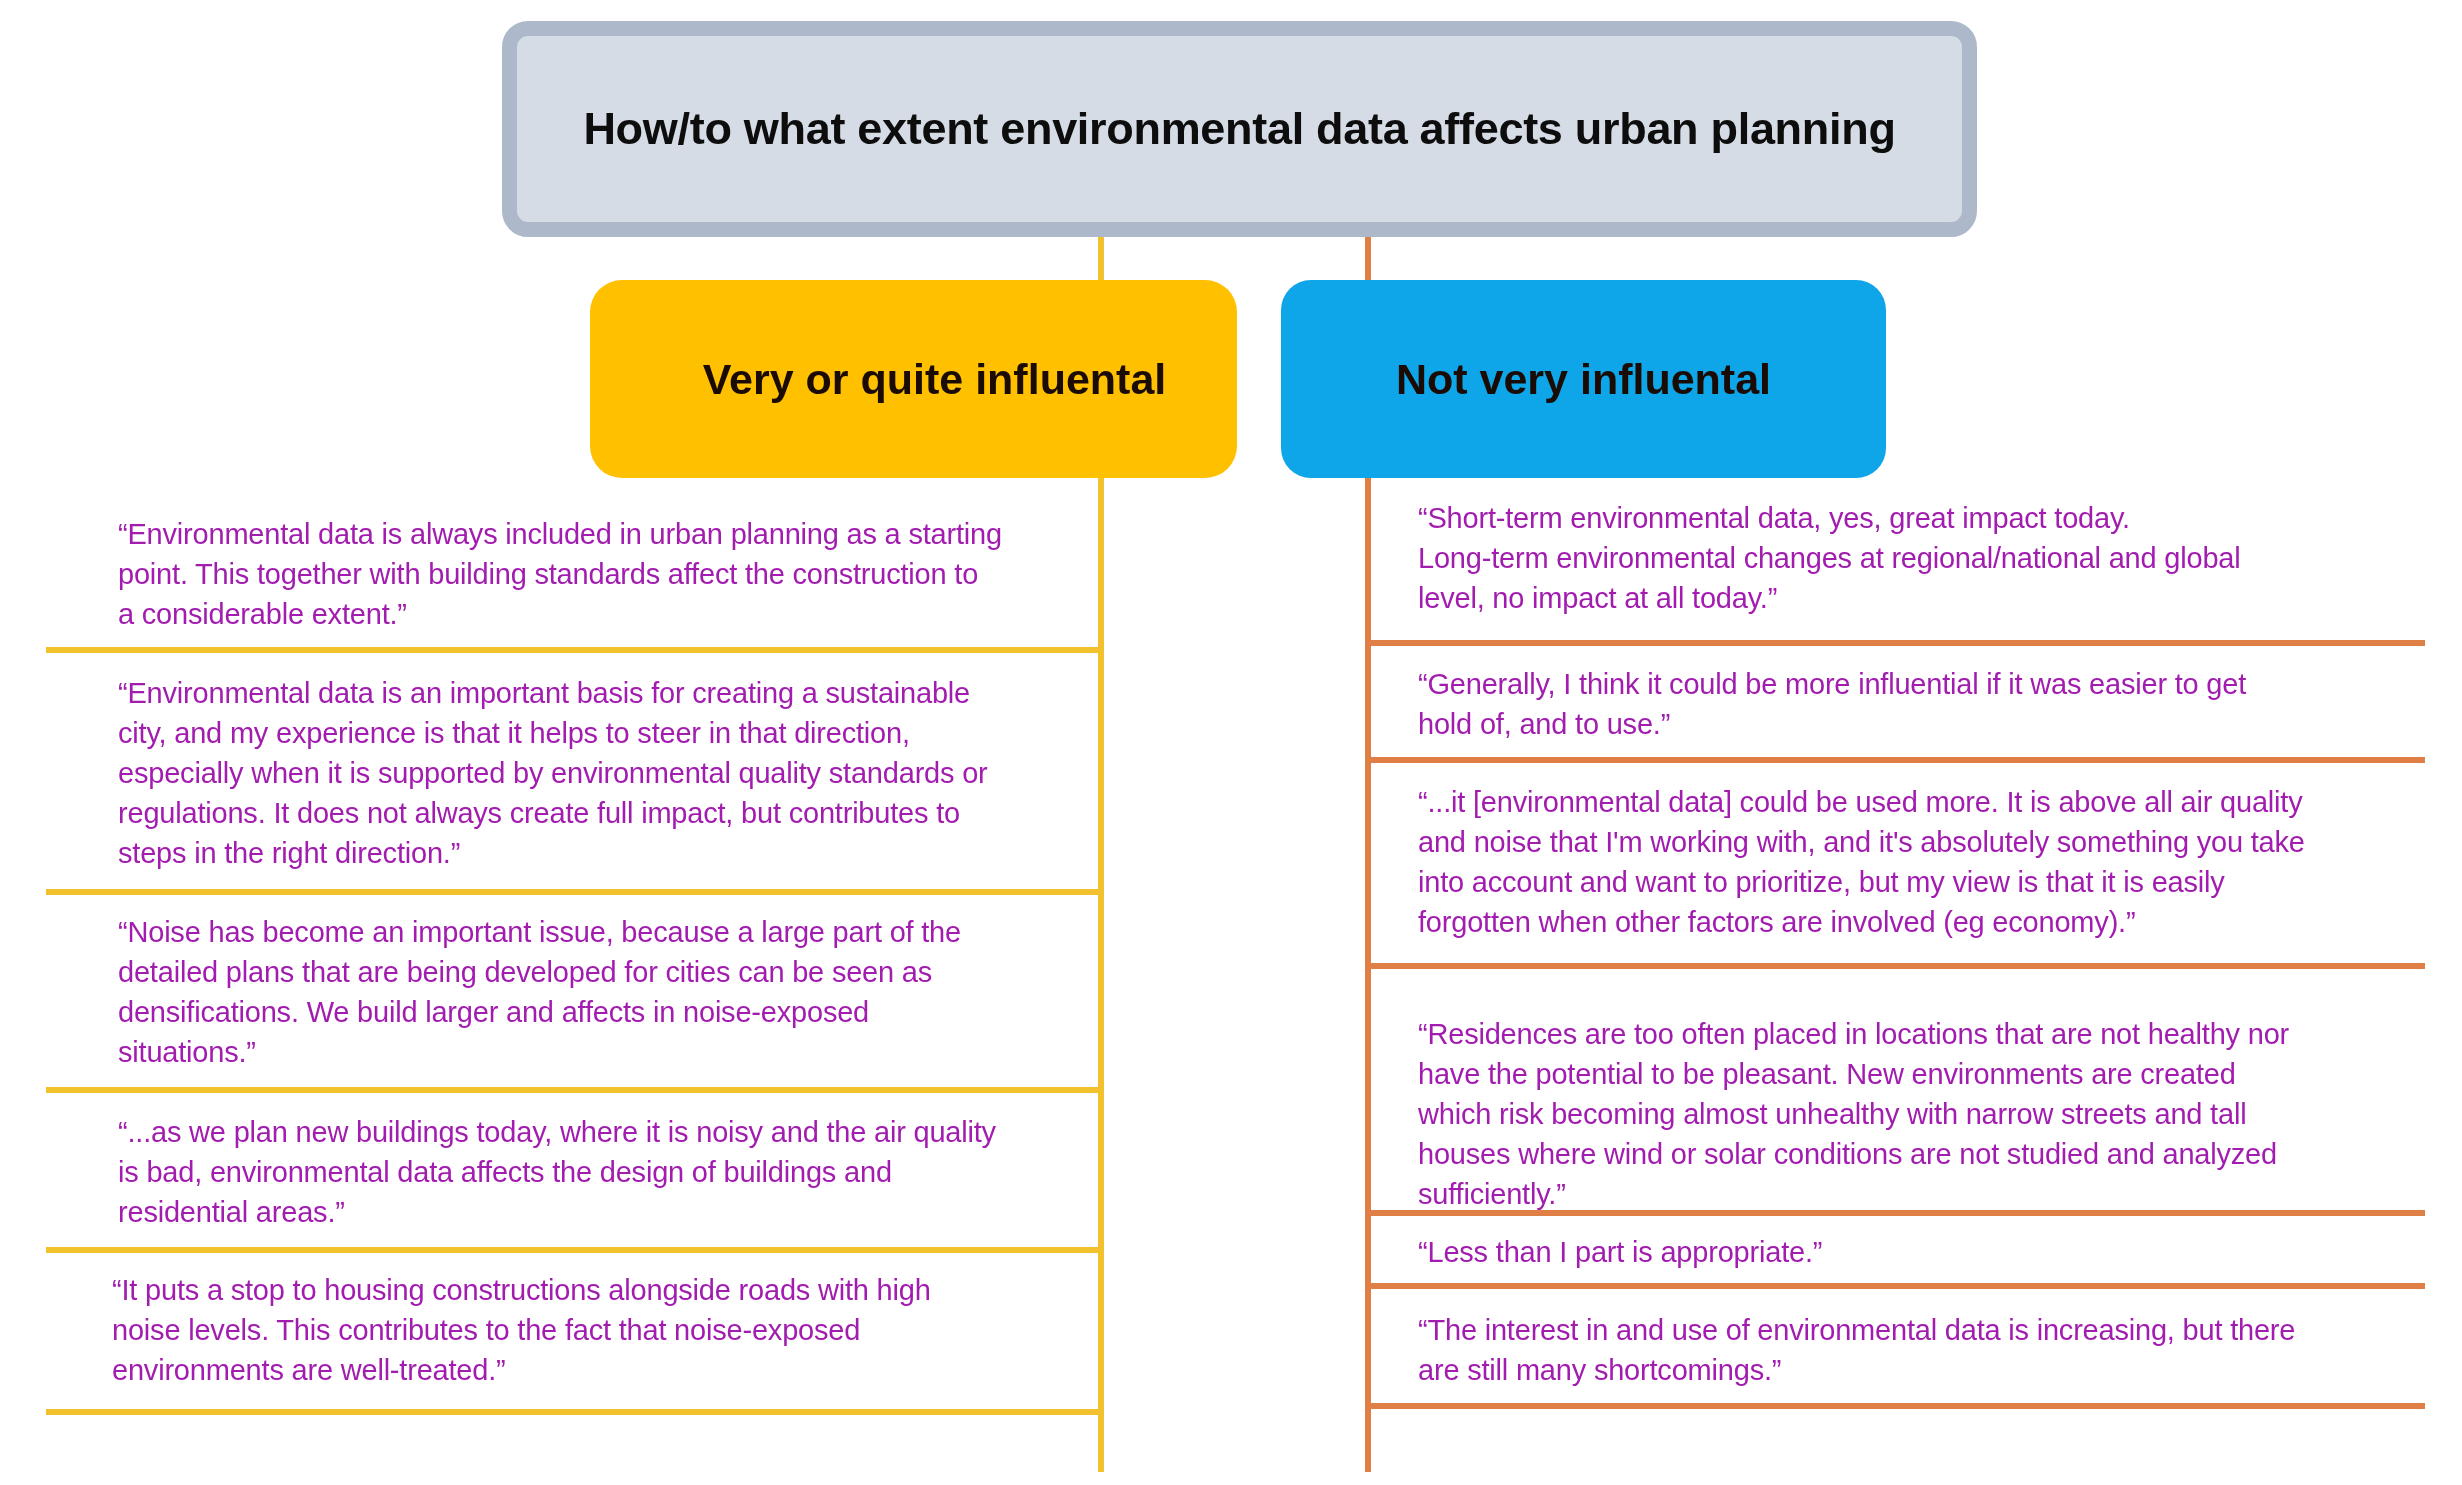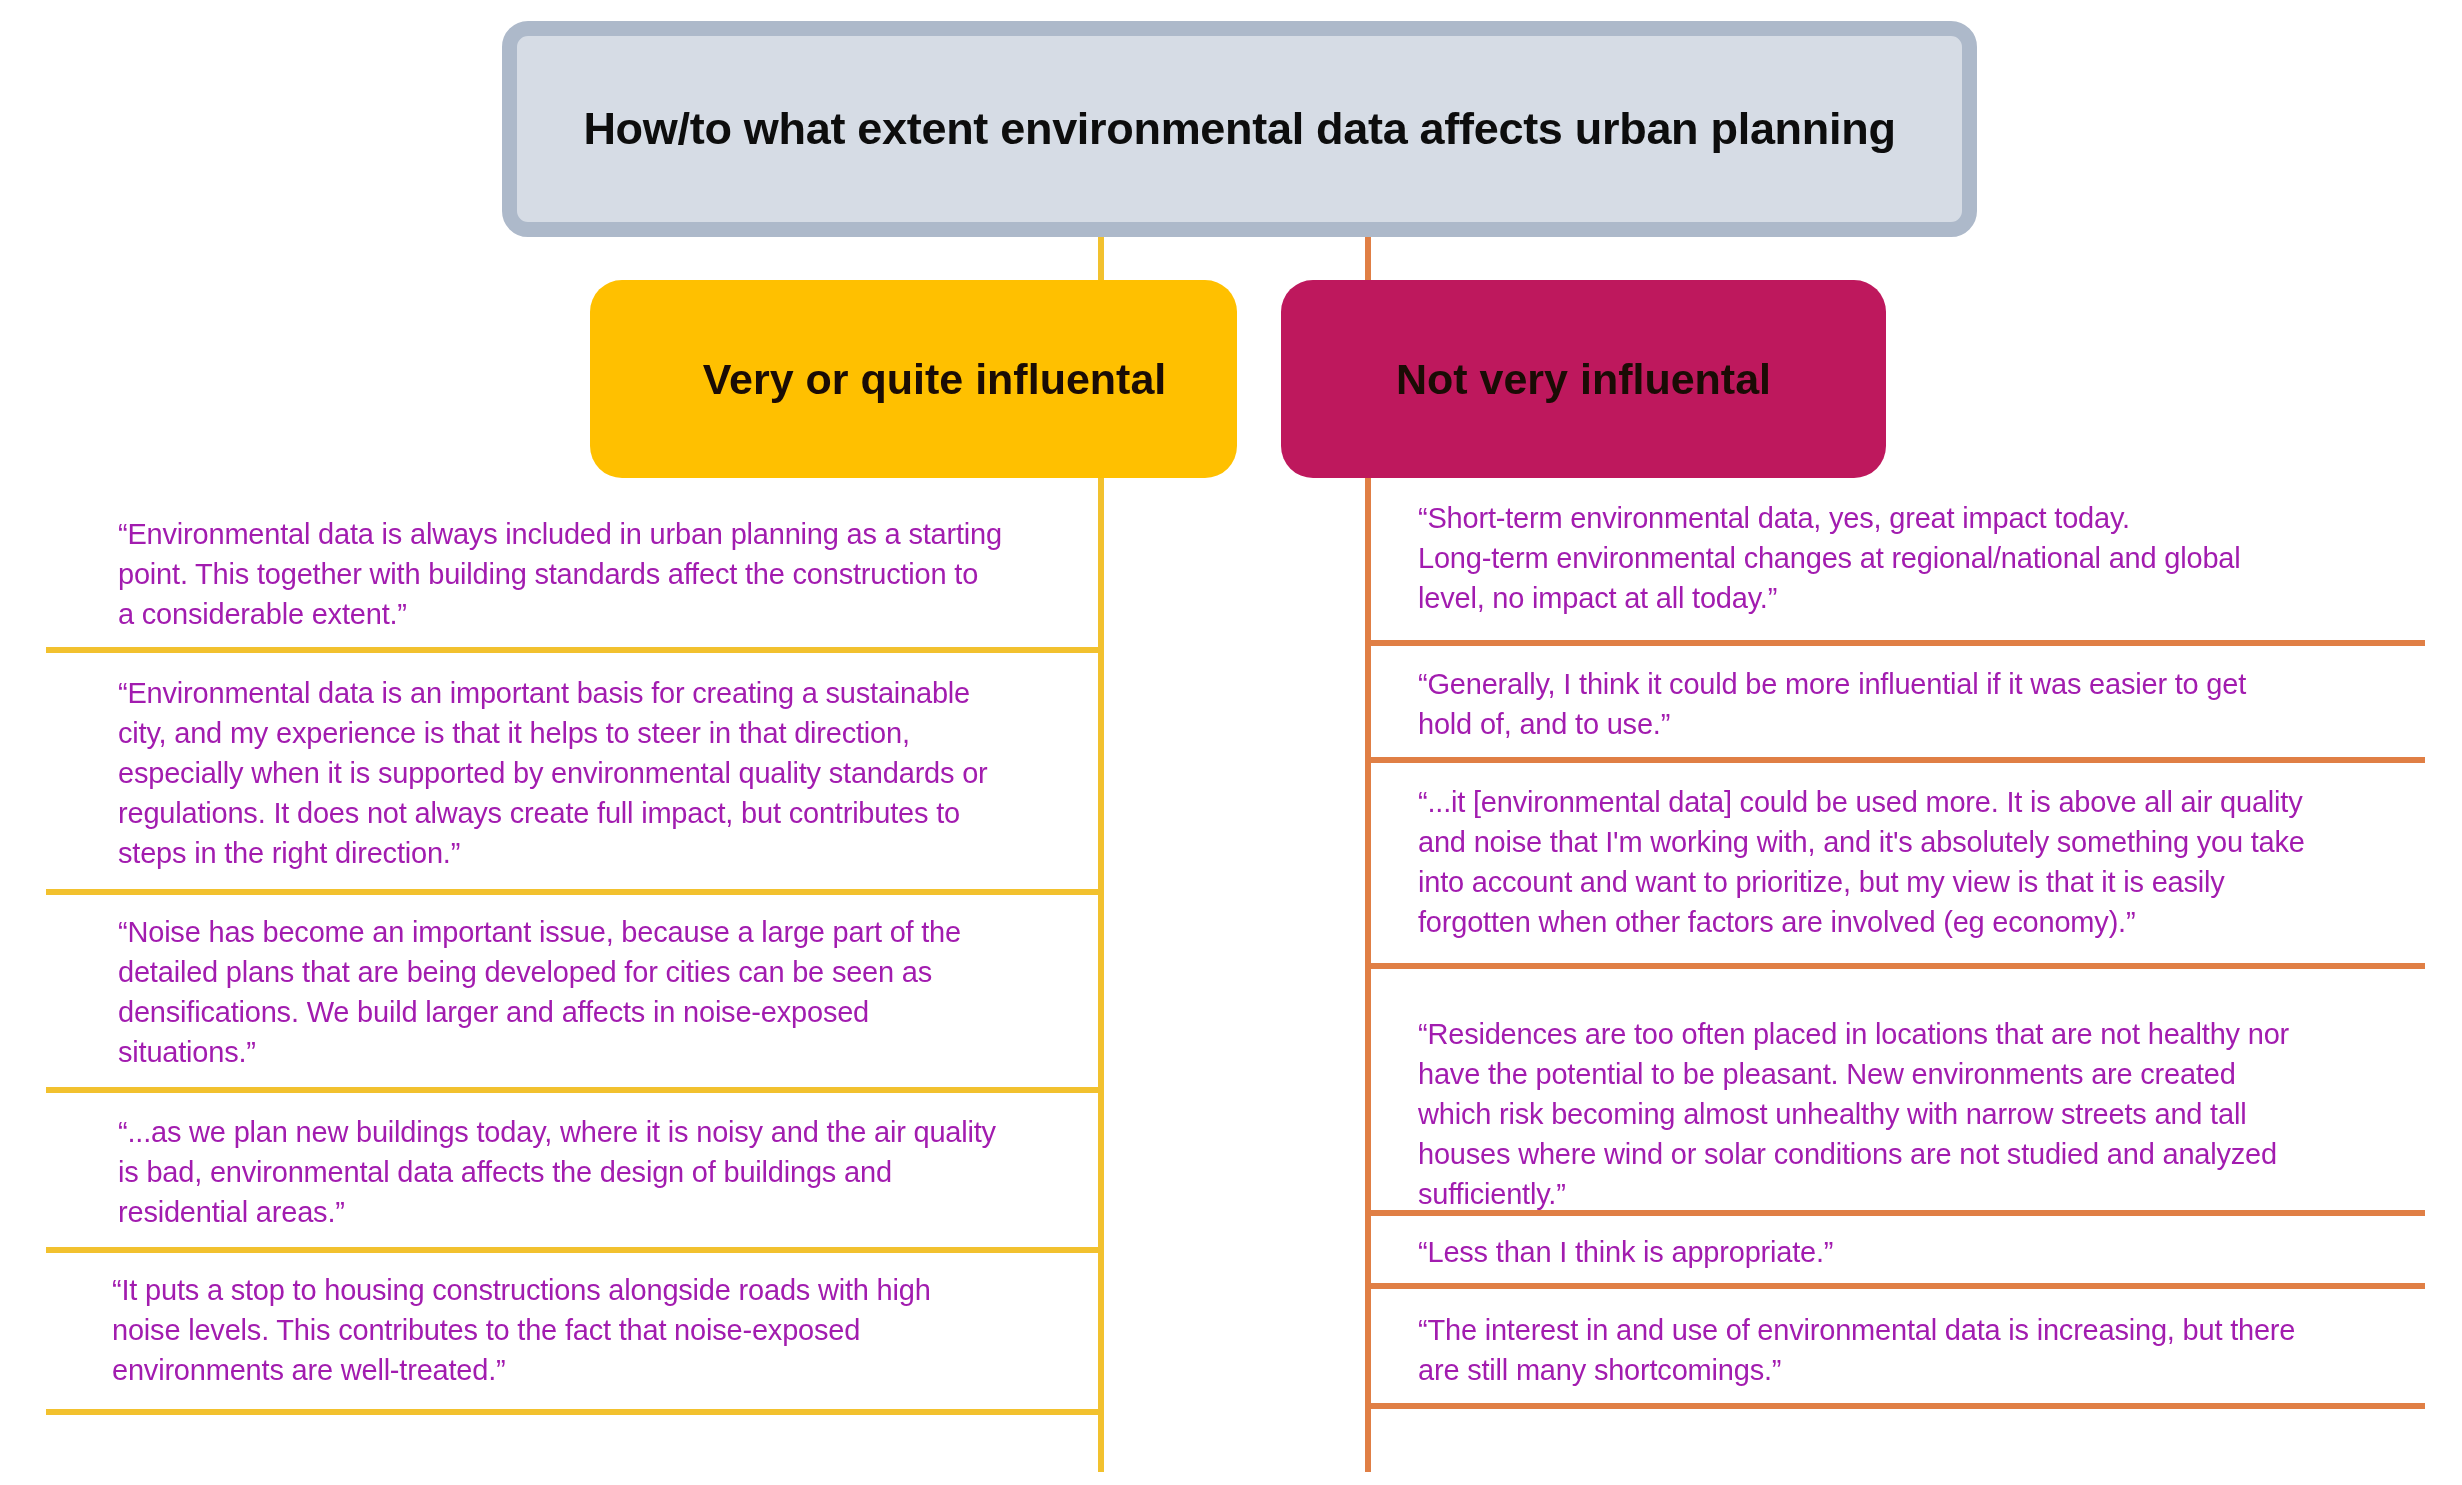--- a/index.html
+++ b/index.html
@@ -32,21 +32,21 @@
 <div class="abs title-box">
   <span class="title-text">How/to what extent environmental data affects urban planning</span>
 </div>
 
 <div class="abs vline" style="left:1098px; top:237px; height:1235px; background:#f2c12e;"></div>
 <div class="abs vline" style="left:1365px; top:237px; height:1235px; background:#e07f45;"></div>
 
 <div class="abs cat-box cat-yellow" style="background:#ffc000;padding-left:42px;">
   <span>Very or quite influental</span>
 </div>
-<div class="abs cat-box cat-orange" style="background:#be185d;">
+<div class="abs cat-box cat-orange" style="background:#0ea5e9;border-radius:30px;">
   <span>Not very influental</span>
 </div>
 
 <div class="abs quote" style="left:118px; top:514px; width:976px;">“Environmental data is always included in urban planning as a starting
 point. This together with building standards affect the construction to
 a considerable extent.”</div>
 <div class="abs hline" style="left:46px; top:647px; width:1058px; background:#f2c12e;"></div>
 
 <div class="abs quote" style="left:118px; top:673px; width:976px;">“Environmental data is an important basis for creating a sustainable
 city, and my experience is that it helps to steer in that direction,
@@ -86,19 +86,19 @@
 forgotten when other factors are involved (eg economy).”</div>
 <div class="abs hline" style="left:1368px; top:963px; width:1057px; background:#e07f45;"></div>
 
 <div class="abs quote" style="left:1418px; top:986px; width:1004px;margin-top:28px;">“Residences are too often placed in locations that are not healthy nor
 have the potential to be pleasant. New environments are created
 which risk becoming almost unhealthy with narrow streets and tall
 houses where wind or solar conditions are not studied and analyzed
 sufficiently.”</div>
 <div class="abs hline" style="left:1368px; top:1210px; width:1057px; background:#e07f45;"></div>
 
-<div class="abs quote" style="left:1418px; top:1232px; width:1004px;">“Less than I think is appropriate.”</div>
+<div class="abs quote" style="left:1418px; top:1232px; width:1004px;">“Less than I part is appropriate.”</div>
 <div class="abs hline" style="left:1368px; top:1283px; width:1057px; background:#e07f45;"></div>
 
 <div class="abs quote" style="left:1418px; top:1310px; width:1004px;">“The interest in and use of environmental data is increasing, but there
 are still many shortcomings.”</div>
 <div class="abs hline" style="left:1368px; top:1403px; width:1057px; background:#e07f45;"></div>
 
 
 </body></html>

